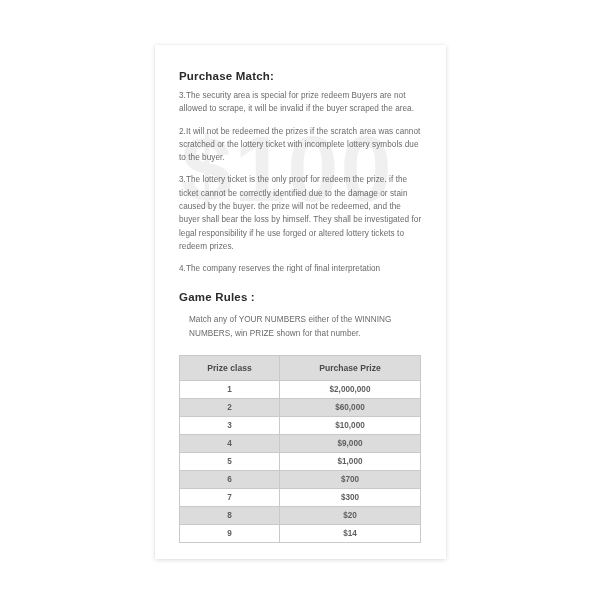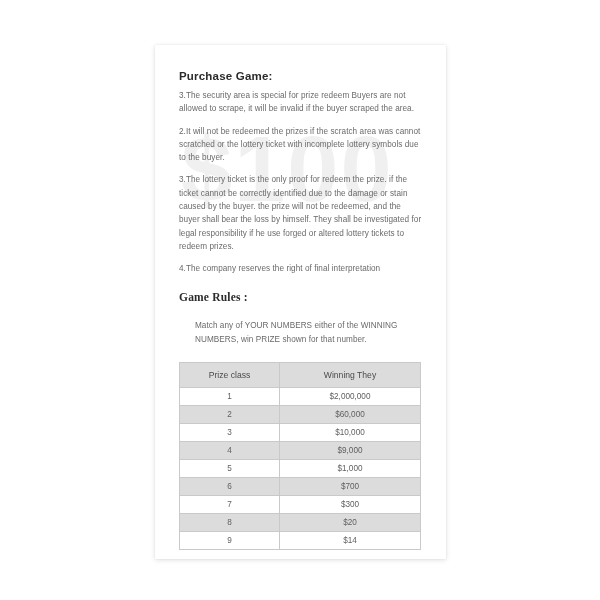--- a/index.html
+++ b/index.html
@@ -47,50 +47,49 @@
   }
   h2.sect {
     margin: 0 0 7px 0;
     font-size: 11.5px;
     font-weight: bold;
     color: #2b2b2b;
     letter-spacing: 0.2px;
   }
   h2.rules {
     margin: 16px 0 6px 0;
-    font-family: Liberation Serif, serif;
   }
   p.note {
     margin: 0 0 9px 0;
     font-size: 8.2px;
     line-height: 1.62;
     color: #6a6a6a;
     letter-spacing: 0.05px;
   }
   p.note:last-of-type { margin-bottom: 0; }
   p.rules-text {
-    margin: 16px;
+    margin: 10px;
     font-size: 8.2px;
     line-height: 1.62;
     color: #6a6a6a;
     letter-spacing: 0.05px;
   }
   
   #prize-table {
     position: relative;
     margin-top: 15px;
     width: 241px;
     border-collapse: collapse;
     table-layout: fixed;
   }
   #prize-table th, #prize-table td {
     border: 1px solid #c9c9c9;
     text-align: center;
     color: #5f5f5f;
-    font-weight: normal;
+    font-weight: bold;
   }
   #prize-table th {
     height: 25px;
     background: #dcdcdc;
     font-size: 8.6px;
     color: #4a4a4a;
   }
   #prize-table td {
     height: 18px;
     font-size: 8.2px;
@@ -104,21 +103,21 @@
 <body>
 
 <div id="stage">
 
   <div id="card">
 
     <div id="watermark">$100</div>
 
     <div id="content">
 
-      <h2 class="sect">Purchase Game:</h2>
+      <h2 class="sect">Purchase Match:</h2>
 
       <p class="note">3.The security area is special for prize redeem Buyers are not allowed to scrape, it will be invalid if the buyer scraped the area.</p>
 
       <p class="note">2.It will not be redeemed the prizes if the scratch area was cannot scratched or the lottery ticket with incomplete lottery symbols due to the buyer.</p>
 
       <p class="note">3.The lottery ticket is the only proof for redeem the prize. if the ticket cannot be correctly identified due to the damage or stain caused by the buyer. the prize will not be redeemed, and the buyer shall bear the loss by himself. They shall be investigated for legal responsibility if he use forged or altered lottery tickets to redeem prizes.</p>
 
       <p class="note">4.The company reserves the right of final interpretation</p>
 
       <h2 class="sect rules">Game Rules :</h2>
@@ -126,21 +125,21 @@
       <p class="rules-text">Match any of YOUR NUMBERS either of the WINNING NUMBERS, win PRIZE shown for that number.</p>
 
       <table id="prize-table">
         <colgroup>
           <col class="c1">
           <col class="c2">
         </colgroup>
         <thead>
           <tr>
             <th>Prize class</th>
-            <th>Winning They</th>
+            <th>Purchase Prize</th>
           </tr>
         </thead>
         <tbody id="prize-table-body">
         <tr class="plain">
               <td>1</td>
               <td>$2,000,000</td>
             </tr>
             <tr class="shaded">
               <td>2</td>
               <td>$60,000</td>

